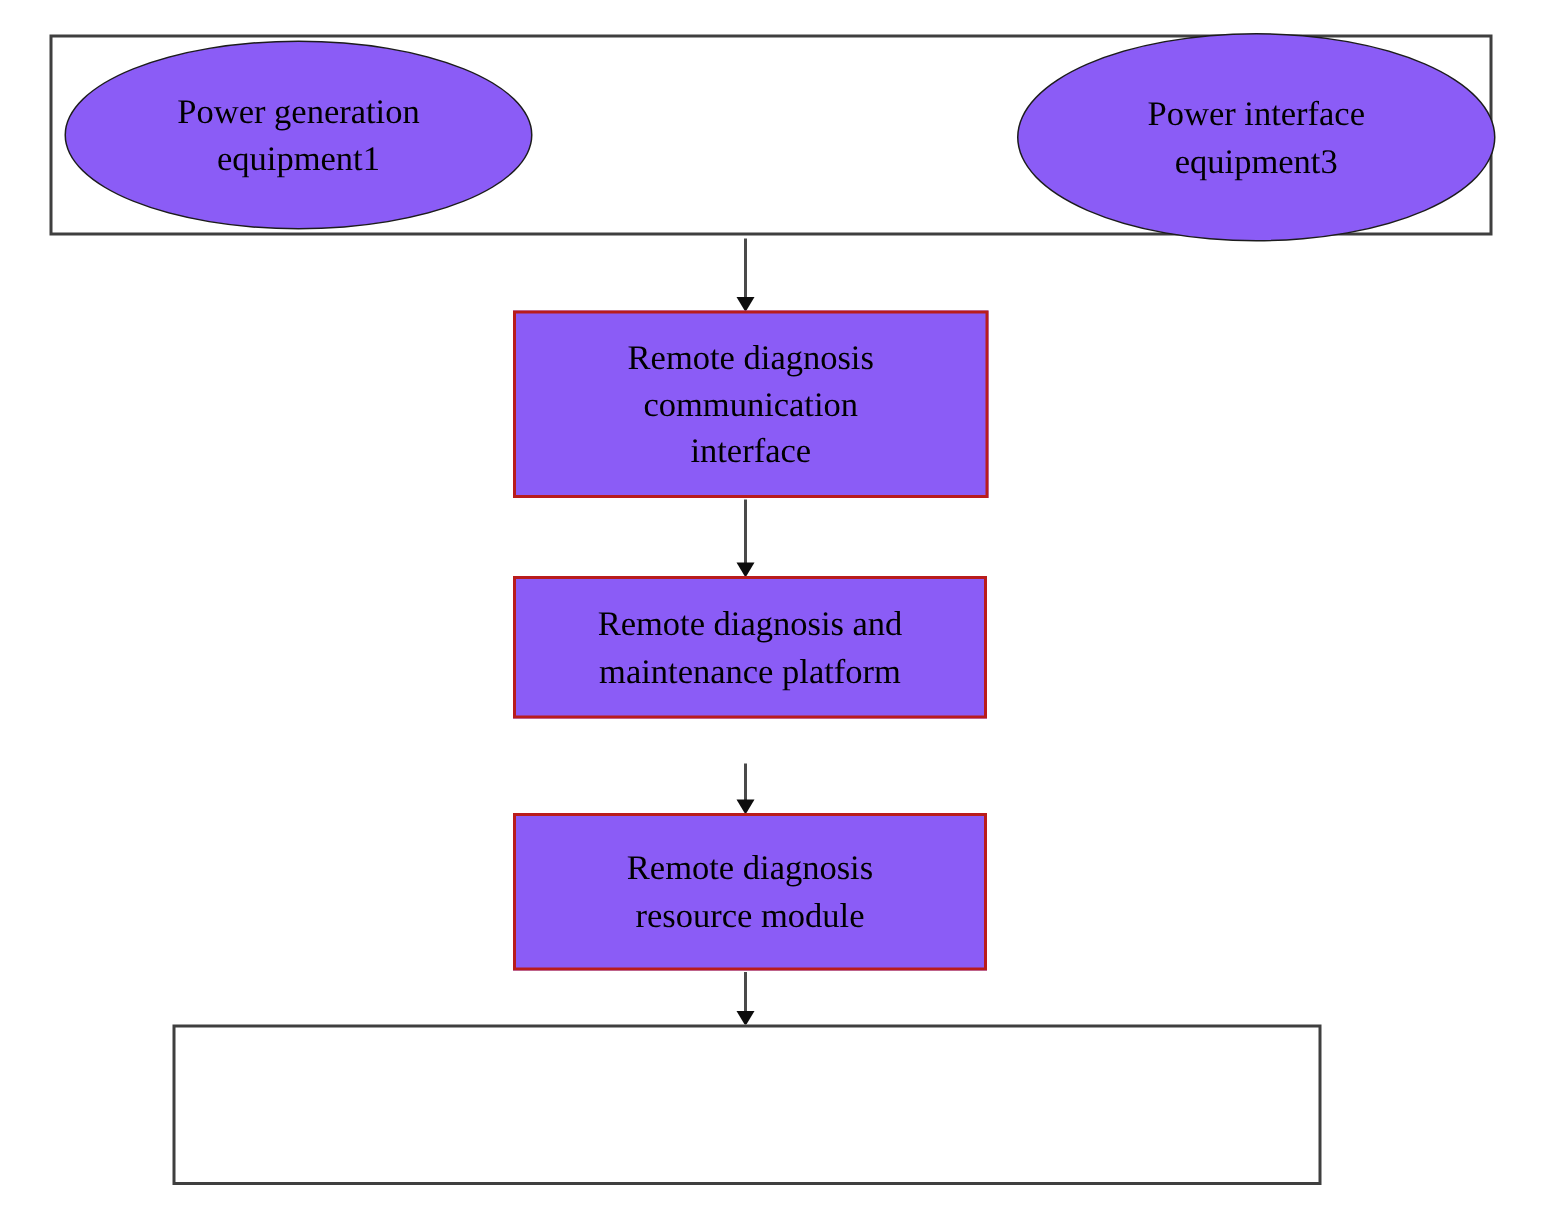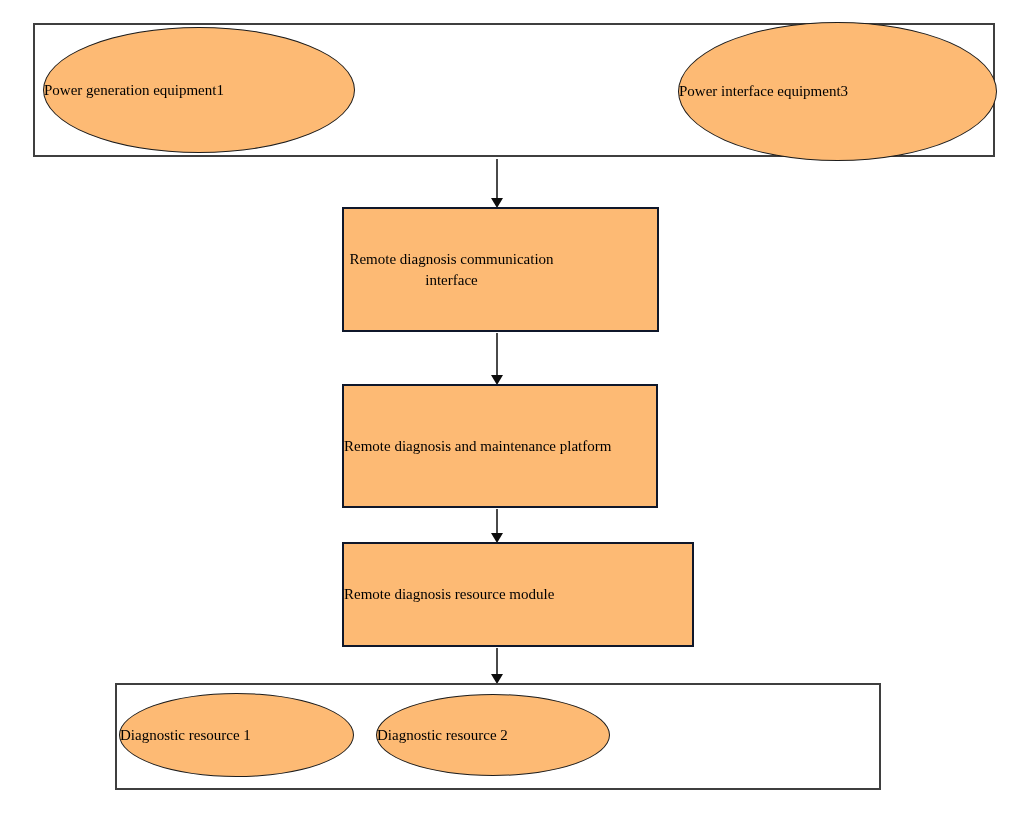--- a/index.html
+++ b/index.html
@@ -20,32 +20,32 @@
     position: absolute;
     border: 2px solid #3f3f3f;
     background: #ffffff;
     box-sizing: border-box;
   }
   .node {
     position: absolute;
     box-sizing: border-box;
     display: flex;
     align-items: center;
-    justify-content: flex-start;
+    justify-content: center;
     text-align: center;
-    background: #fdba74;
-    font-size: 15px;
+    background: #8b5cf6;
+    font-size: 23px;
     line-height: 1.35;
   }
   .ellipse {
     border: 1.5px solid #1c1c1c;
     border-radius: 50%;
   }
   .rect-node {
-    border: 2px solid #0f172a;
+    border: 2px solid #b91c1c;
   }
   .node .label {
     display: inline-block;
   }
   
   .w240 .label { max-width: 240px; }
   .w215 .label { max-width: 215px; }
   .w285 .label { max-width: 285px; }
   .w160 .label { max-width: 160px; }
   .arrow {
@@ -64,22 +64,22 @@
     border-top: 10px solid #0d0d0d;
   }
 
   
   #top-group     { left: 33px;  top: 23px;  width: 962px; height: 134px; }
   #pge1          { left: 43px;  top: 27px;  width: 312px; height: 126px; }
   #pge2          { left: 364px; top: 32px;  width: 315px; height: 121px; }
   #pge3          { left: 678px; top: 22px;  width: 319px; height: 139px; }
 
   #flow-box-1    { left: 342px; top: 207px; width: 317px; height: 125px; }
-  #flow-box-2    { left: 342px; top: 384px; width: 316px; height: 124px; }
-  #flow-box-3    { left: 342px; top: 542px; width: 352px; height: 105px; }
+  #flow-box-2    { left: 342px; top: 384px; width: 316px; height: 95px; }
+  #flow-box-3    { left: 342px; top: 542px; width: 316px; height: 105px; }
 
   #bottom-group  { left: 115px; top: 683px; width: 766px; height: 107px; }
   #dr1           { left: 119px; top: 693px; width: 235px; height: 84px; }
   #dr2           { left: 376px; top: 694px; width: 234px; height: 82px; }
   #dr3           { left: 629px; top: 688px; width: 235px; height: 96px; }
 
   #arrow-1       { left: 496px; top: 159px; height: 47px; }
   #arrow-2       { left: 496px; top: 333px; height: 50px; }
   #arrow-3       { left: 496px; top: 509px; height: 32px; }
   #arrow-4       { left: 496px; top: 648px; height: 34px; }
@@ -108,20 +108,14 @@
   </div>
   <div id="flow-box-2" class="node rect-node w285">
     <span class="label">Remote diagnosis and maintenance platform</span>
   </div>
   <div id="flow-box-3" class="node rect-node w240">
     <span class="label">Remote diagnosis resource module</span>
   </div>
 
   <div id="bottom-group" class="group-rect"></div>
 
-  <div id="dr1" class="node ellipse w160">
-    <span class="label">Diagnostic resource 1</span>
-  </div>
-  <div id="dr2" class="node ellipse w160">
-    <span class="label">Diagnostic resource 2</span>
-  </div>
 
 </div>
 
 </body></html>

